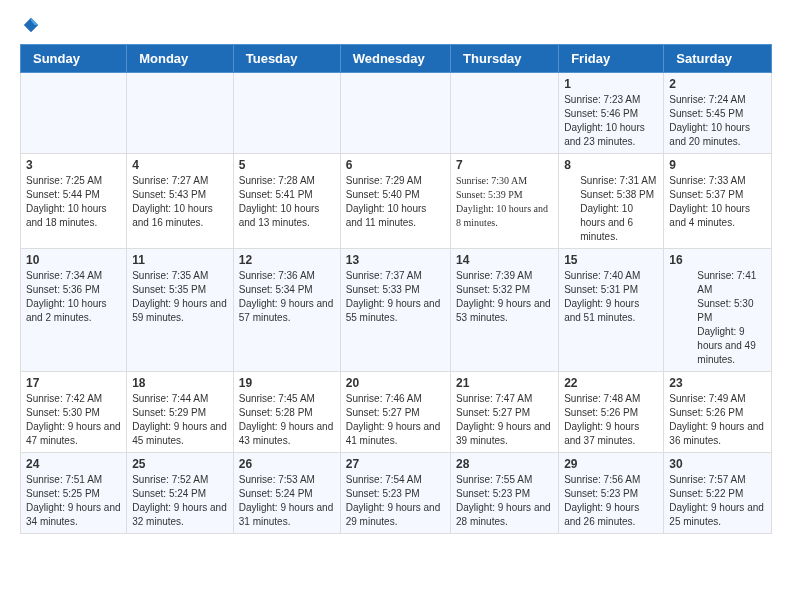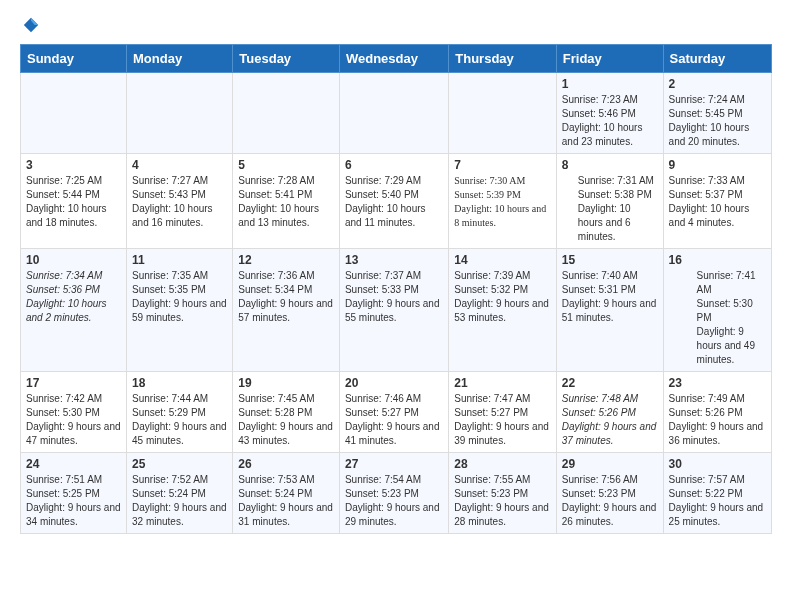--- a/index.html
+++ b/index.html
@@ -59,21 +59,21 @@
     }
     .calendar {
       width: 100%;
       border-collapse: collapse;
       border: 1px solid #ccc;
     }
     .calendar th {
       background: #1e6bb8;
       color: #fff;
       text-align: left;
-      padding: 6px 6px;
+      padding: 6px 12px;
       font-size: 13px;
       border: 1px solid #5090cc;
     }
     .calendar td {
       vertical-align: top;
       border: 1px solid #ddd;
       padding: 4px 5px;
       width: 113px;
       min-height: 80px;
       font-size: 10.5px;
@@ -194,21 +194,21 @@
           <td>
             <span class="day-num">9</span>
             <div class="day-info" style="white-space: pre-line;">Sunrise: 7:33 AM
 Sunset: 5:37 PM
 Daylight: 10 hours and 4 minutes.</div>
           </td>
         </tr>
         <tr>
           <td>
             <span class="day-num">10</span>
-            <div class="day-info" style="white-space: pre-line; font-style: italic;">Sunrise: 7:34 AM
+            <div class="day-info" style="white-space: pre-line;">Sunrise: 7:34 AM
 Sunset: 5:36 PM
 Daylight: 10 hours and 2 minutes.</div>
           </td>
           <td>
             <span class="day-num">11</span>
             <div class="day-info" style="white-space: pre-line;">Sunrise: 7:35 AM
 Sunset: 5:35 PM
 Daylight: 9 hours and 59 minutes.</div>
           </td>
           <td>
@@ -268,21 +268,21 @@
 Daylight: 9 hours and 41 minutes.</div>
           </td>
           <td>
             <span class="day-num">21</span>
             <div class="day-info" style="white-space: pre-line;">Sunrise: 7:47 AM
 Sunset: 5:27 PM
 Daylight: 9 hours and 39 minutes.</div>
           </td>
           <td>
             <span class="day-num">22</span>
-            <div class="day-info" style="white-space: pre-line; font-style: italic;">Sunrise: 7:48 AM
+            <div class="day-info" style="white-space: pre-line;">Sunrise: 7:48 AM
 Sunset: 5:26 PM
 Daylight: 9 hours and 37 minutes.</div>
           </td>
           <td>
             <span class="day-num">23</span>
             <div class="day-info" style="white-space: pre-line;">Sunrise: 7:49 AM
 Sunset: 5:26 PM
 Daylight: 9 hours and 36 minutes.</div>
           </td>
         </tr>

